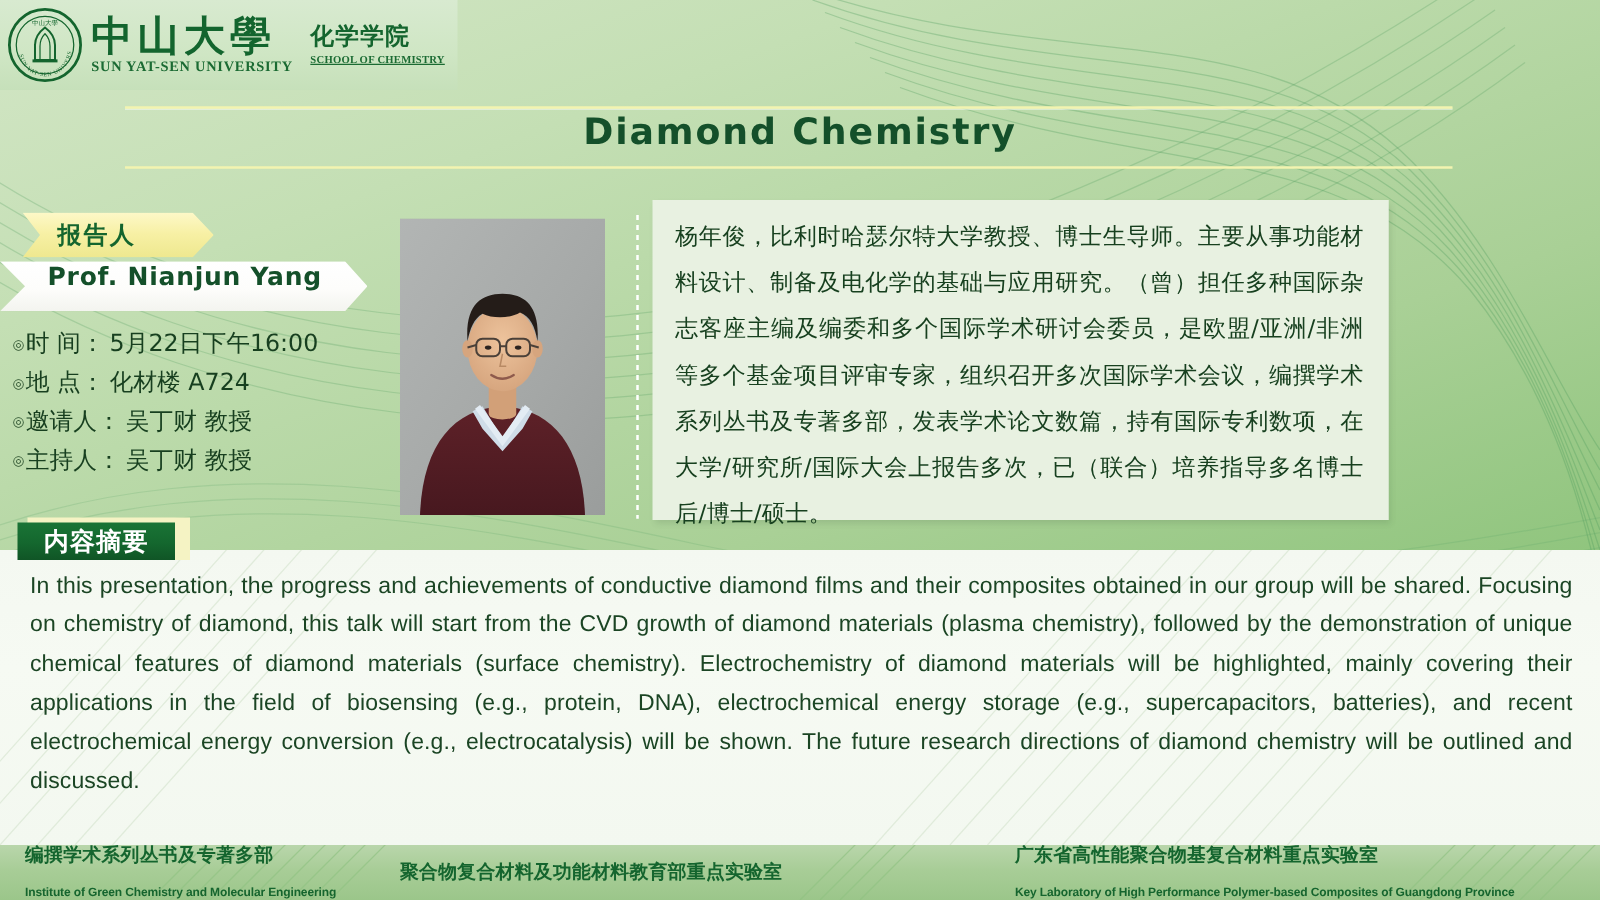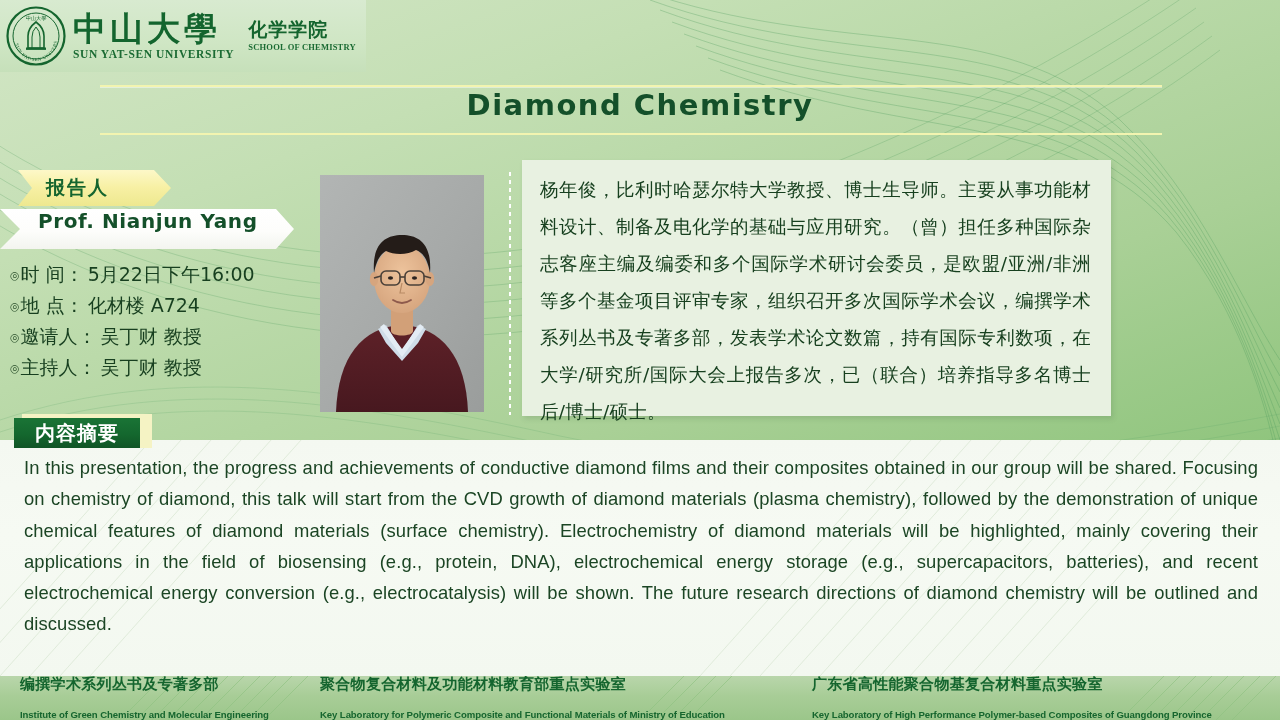--- a/index.html
+++ b/index.html
@@ -62,21 +62,21 @@
     padding-bottom:1px;
   }
   .school-cn {
     font-family:"DejaVu Serif","Liberation Serif",serif;
     font-size:19px; font-weight:bold; color:#14652e;
     letter-spacing:1px; line-height:1.1;
   }
   .school-en {
     font-family:"Liberation Serif","DejaVu Serif",serif;
     font-size:8.5px; font-weight:bold; color:#1b6b33;
-    letter-spacing:0.2px; margin-top:3px;
+    letter-spacing:0.2px; margin-top:3px;text-decoration:underline;
   }
 
   
   .rule {
     position:absolute; left:100px; width:1062px; height:2px;
     background:#f2f4b0;
     box-shadow:0 1px 0 rgba(255,255,255,.45);
     z-index:4;
   }
   .rule.top { top:85px; }
@@ -465,21 +465,20 @@
         </g>
       </svg>
     </div>
 
     <div class="foot-item fi0">
       <div class="foot-cn">编撰学术系列丛书及专著多部</div>
       <div class="foot-en">Institute of Green Chemistry and Molecular Engineering</div>
     </div>
     <div class="foot-item fi1">
       <div class="foot-cn">聚合物复合材料及功能材料教育部重点实验室</div>
-      <div class="foot-en">Key Laboratory for Polymeric Composite and Functional Materials of Ministry of Education</div>
     </div>
     <div class="foot-item fi2">
       <div class="foot-cn">广东省高性能聚合物基复合材料重点实验室</div>
       <div class="foot-en">Key Laboratory of High Performance Polymer-based Composites of Guangdong Province</div>
     </div>
   </div>
 
 </div>
 
 </body></html>

